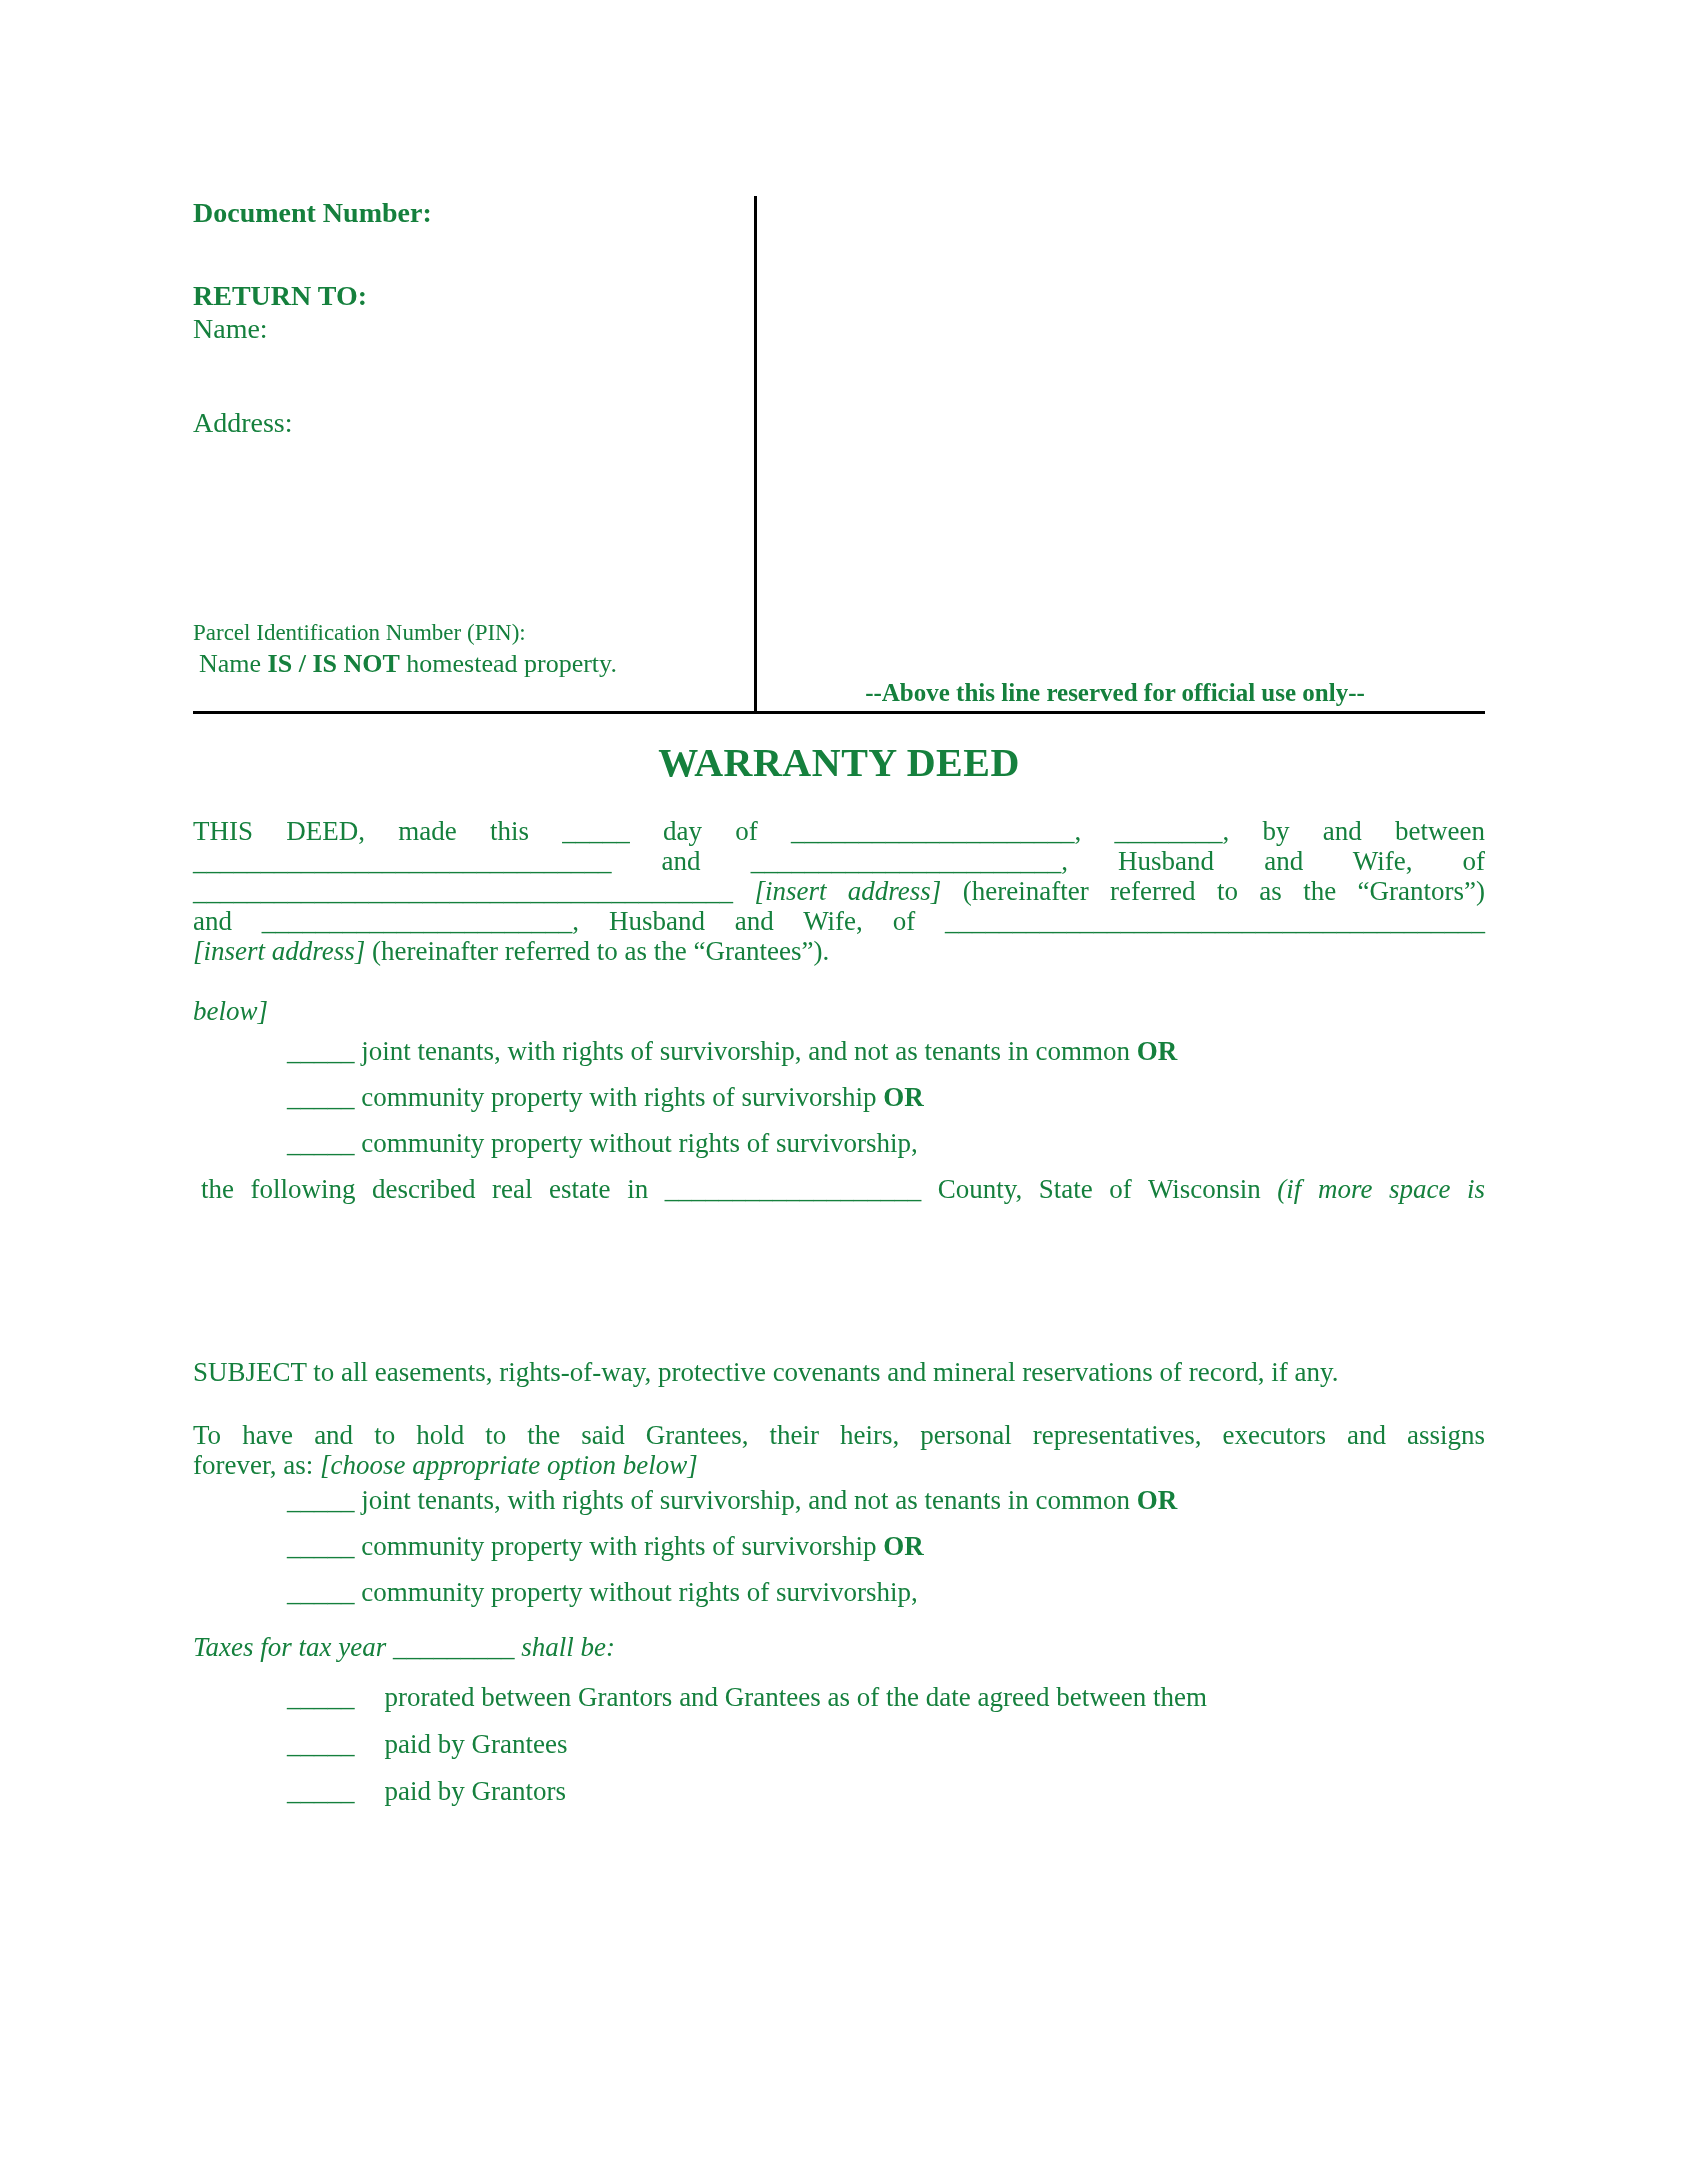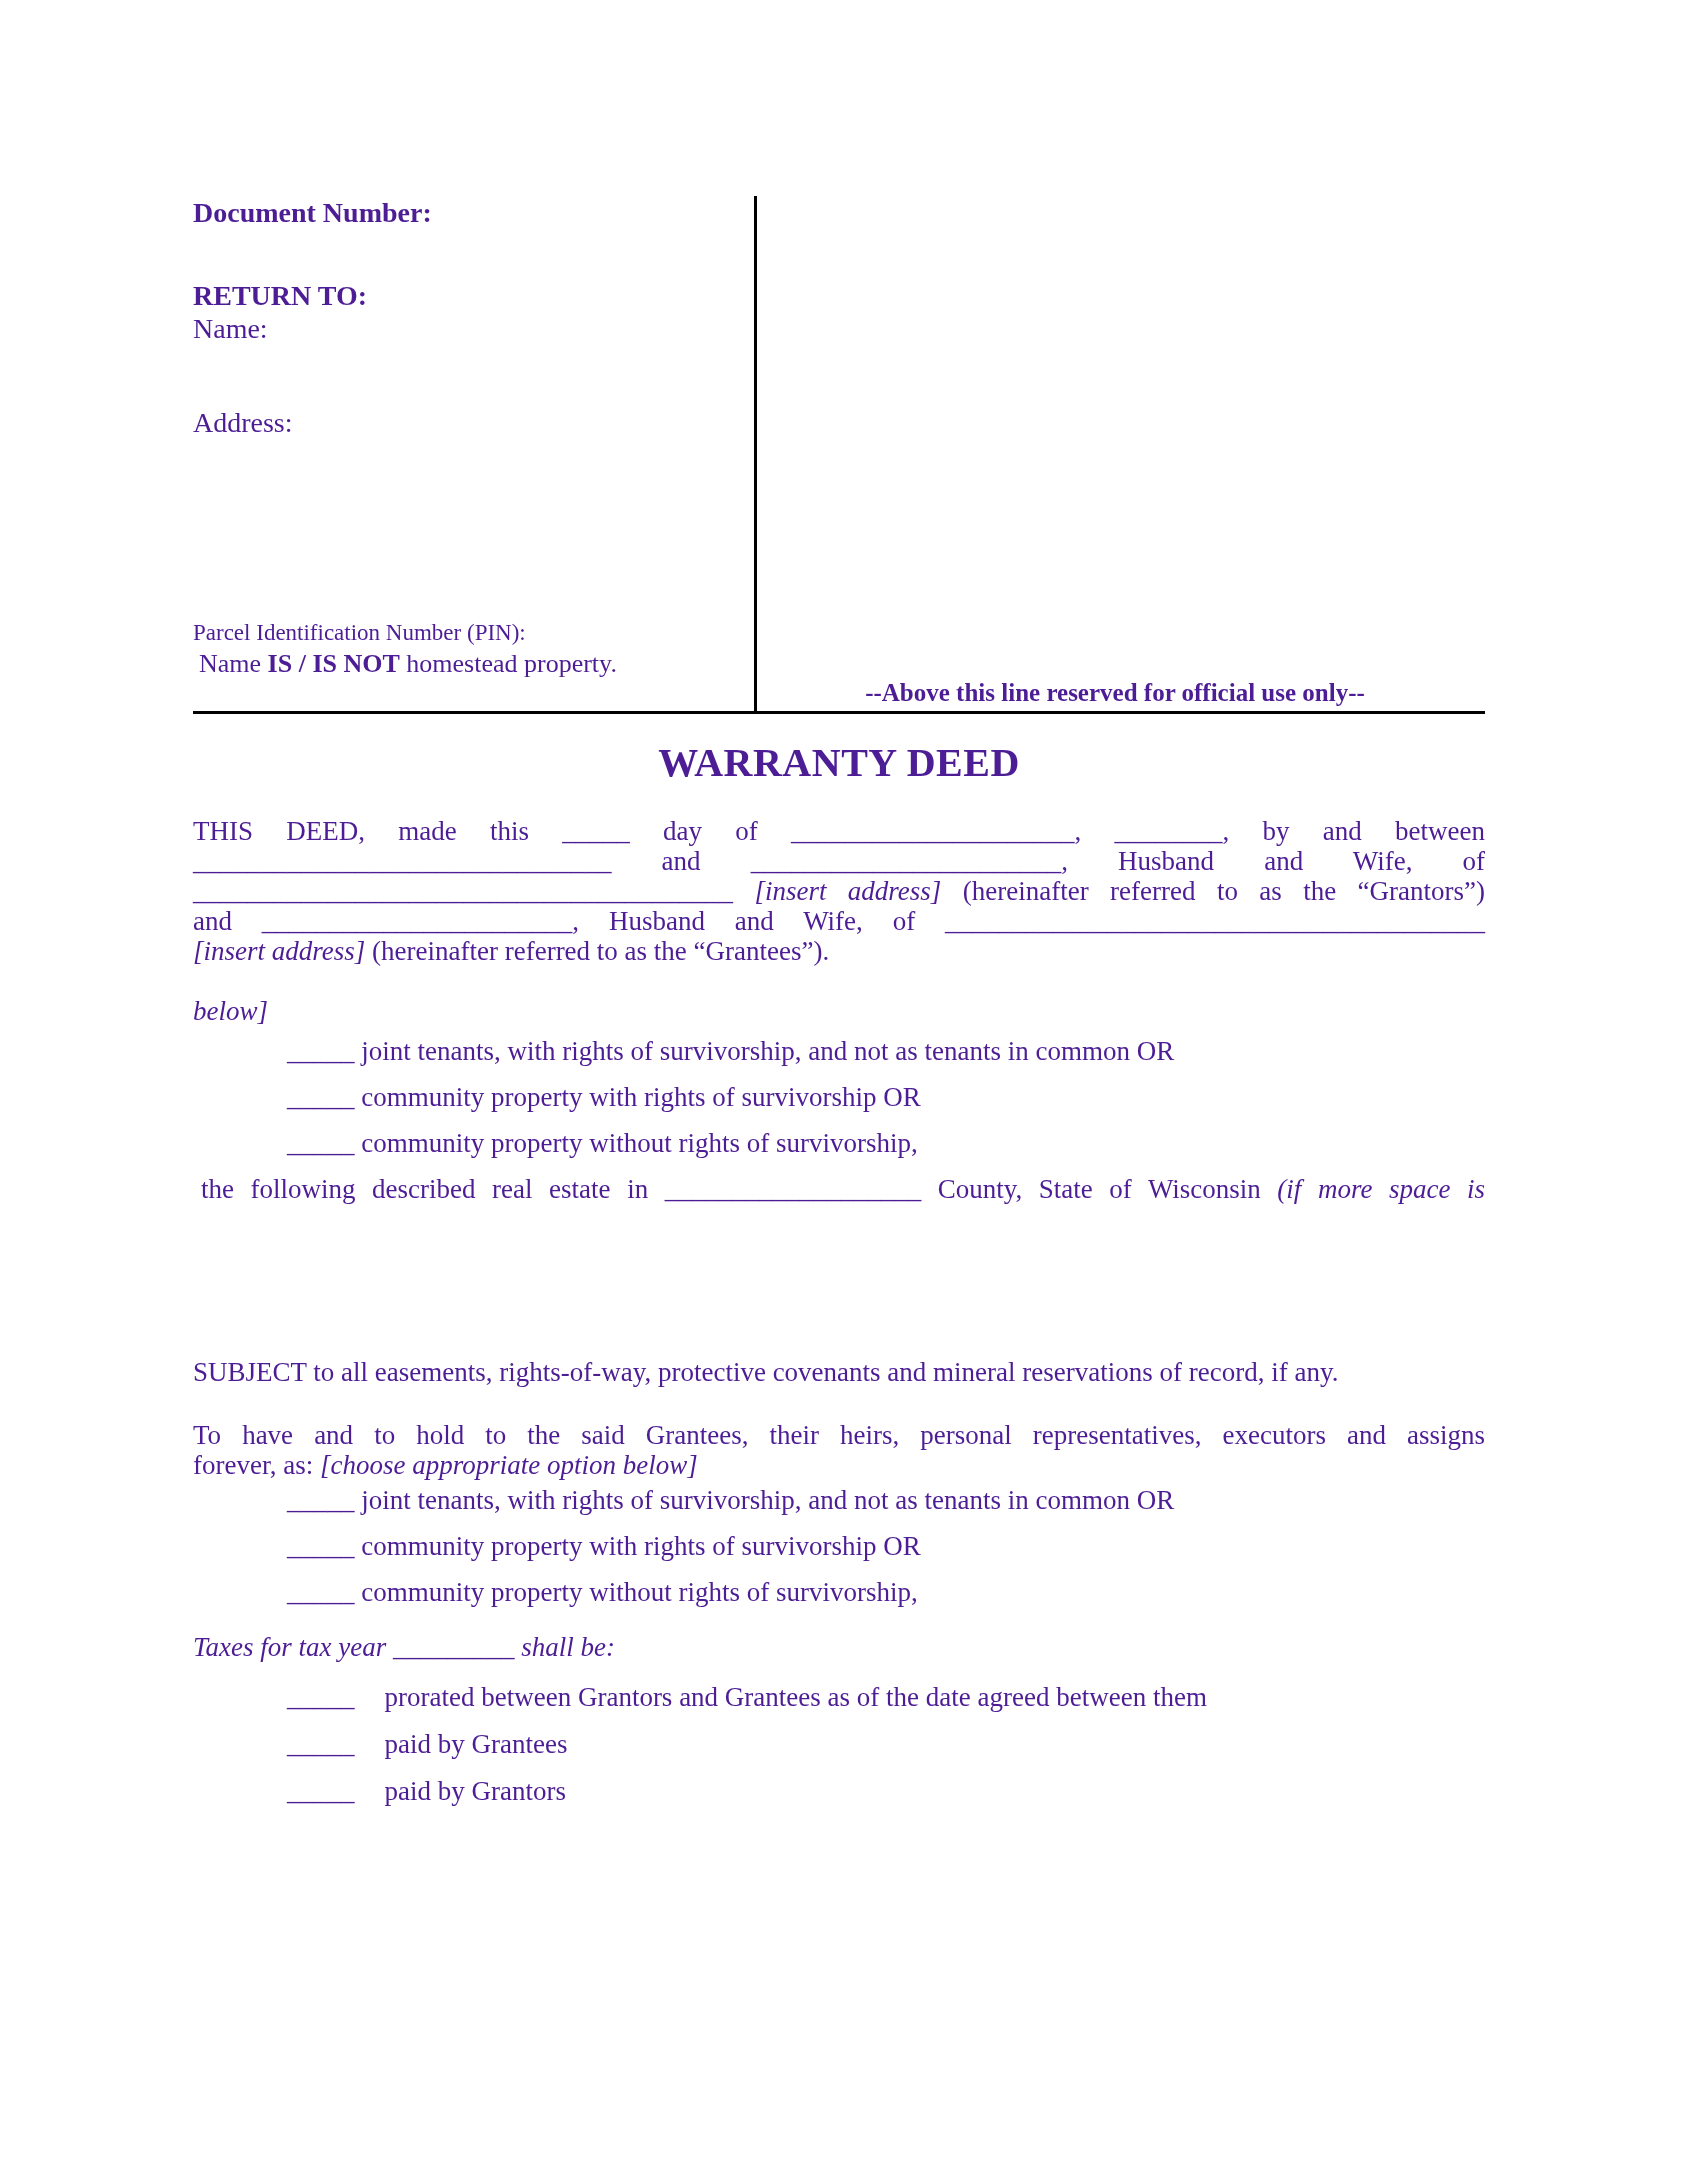--- a/index.html
+++ b/index.html
@@ -4,21 +4,21 @@
 <style>
   html, body { margin:0; padding:0; background:#e8e8e8; }
   * { box-sizing:border-box; }
   .page {
     position:relative;
     width:1683px; height:2178px;
     margin:0 auto;
     background:#ffffff;
     padding:196px 198px 6px 193px;
     font-family:"Liberation Serif","DejaVu Serif",serif;
-    font-size:27px; line-height:30px; color:#4c1d95;
+    font-size:27px; line-height:30px; color:#15803d;
   }
   p, h1, div { margin:0; padding:0; }
 
   
   .header { display:flex; height:518px; border-bottom:3px solid #000; }
   .header-left { width:564px; border-right:3px solid #000; padding-right:14px; }
   .header-right { flex:1; position:relative; }
   .fs28 { font-size:28px; line-height:33px; }
   .b { font-weight:bold; }
   .mt-return { margin-top:50px; }
@@ -36,21 +36,21 @@
     text-align:center; letter-spacing:0.5px;
     margin:26px 0 30px 0;
   }
 
   
   .line { min-height:30px; }
   .just { text-align:justify; text-align-last:justify; }
   .para-grant { margin-top:30px; }
   .options { margin-top:10px; padding-left:94px; }
   .option { margin-bottom:16px; }
-  .or { font-weight:normal;text-align:right; }
+  .or { font-weight:bold;text-align:right; }
   .para-property { margin-top:4px; }
   .ti { text-indent:8px; }
   .subject { margin-top:153px; }
   .para-habendum { margin-top:33px; }
   .options-2 { margin-top:5px; padding-left:94px; }
   .taxes { margin-top:25px;font-style:italic; }
   .tax-options { margin-top:20px; padding-left:94px; }
   .tax-option { margin-bottom:17px; }
   .tax-text { margin-left:30px; }
   i { font-style:italic; }

